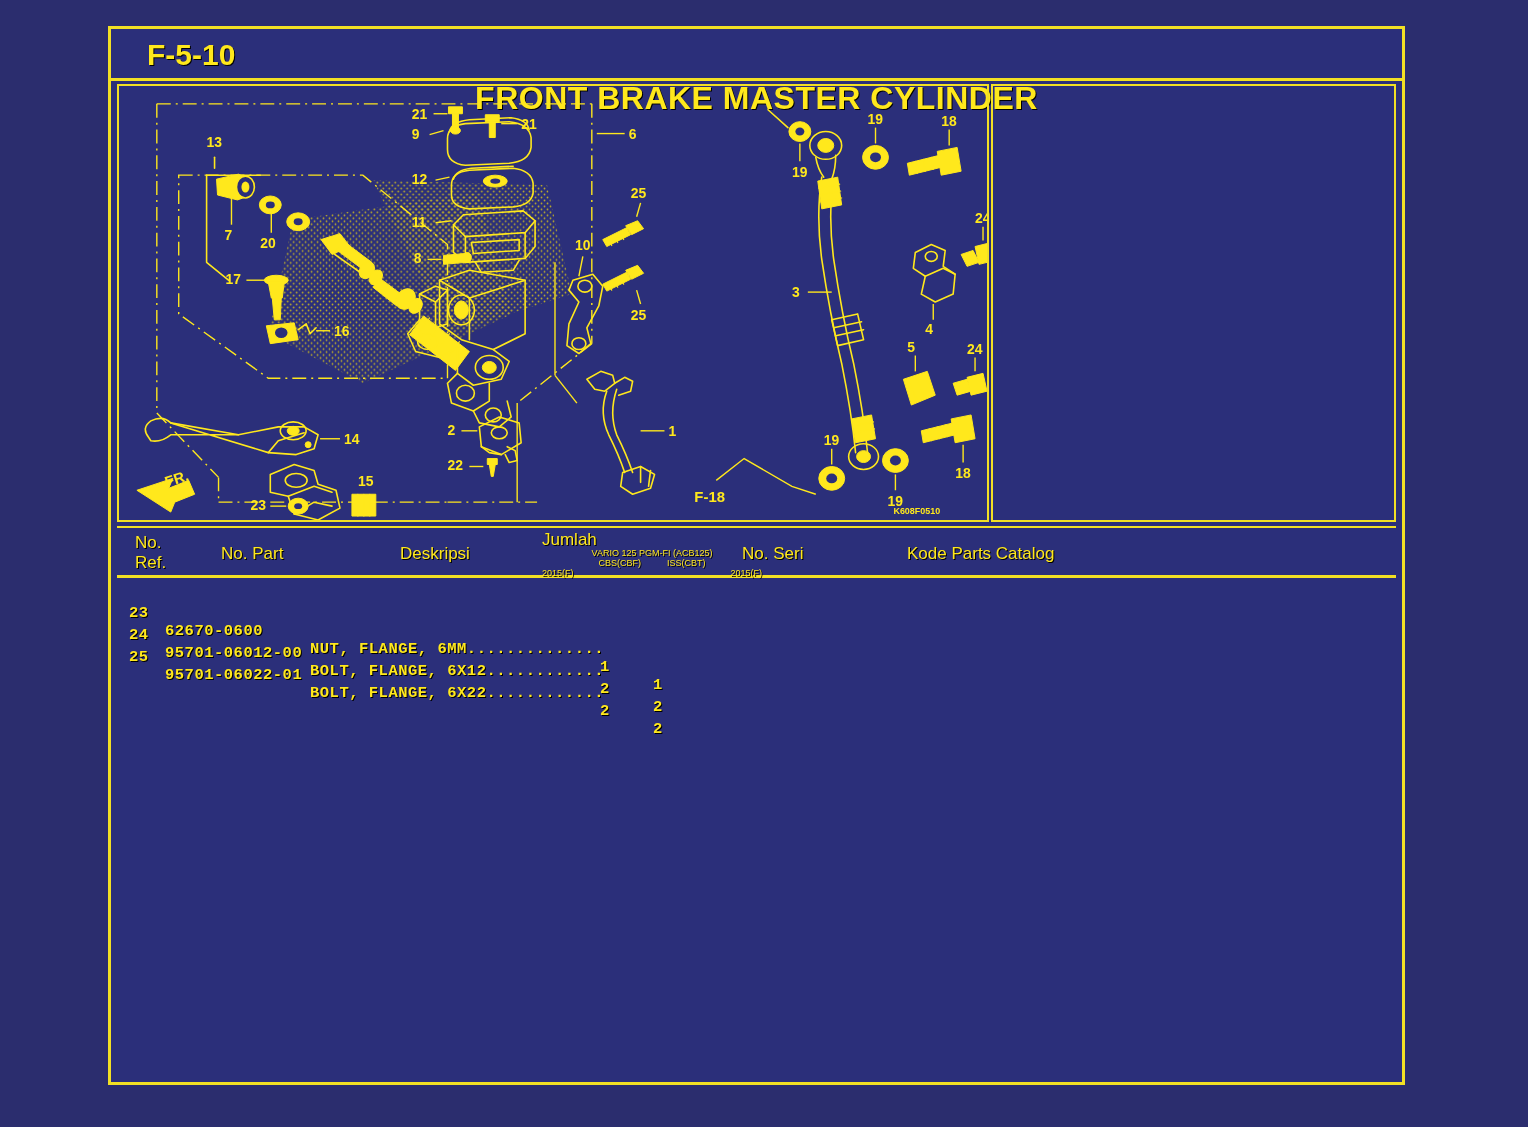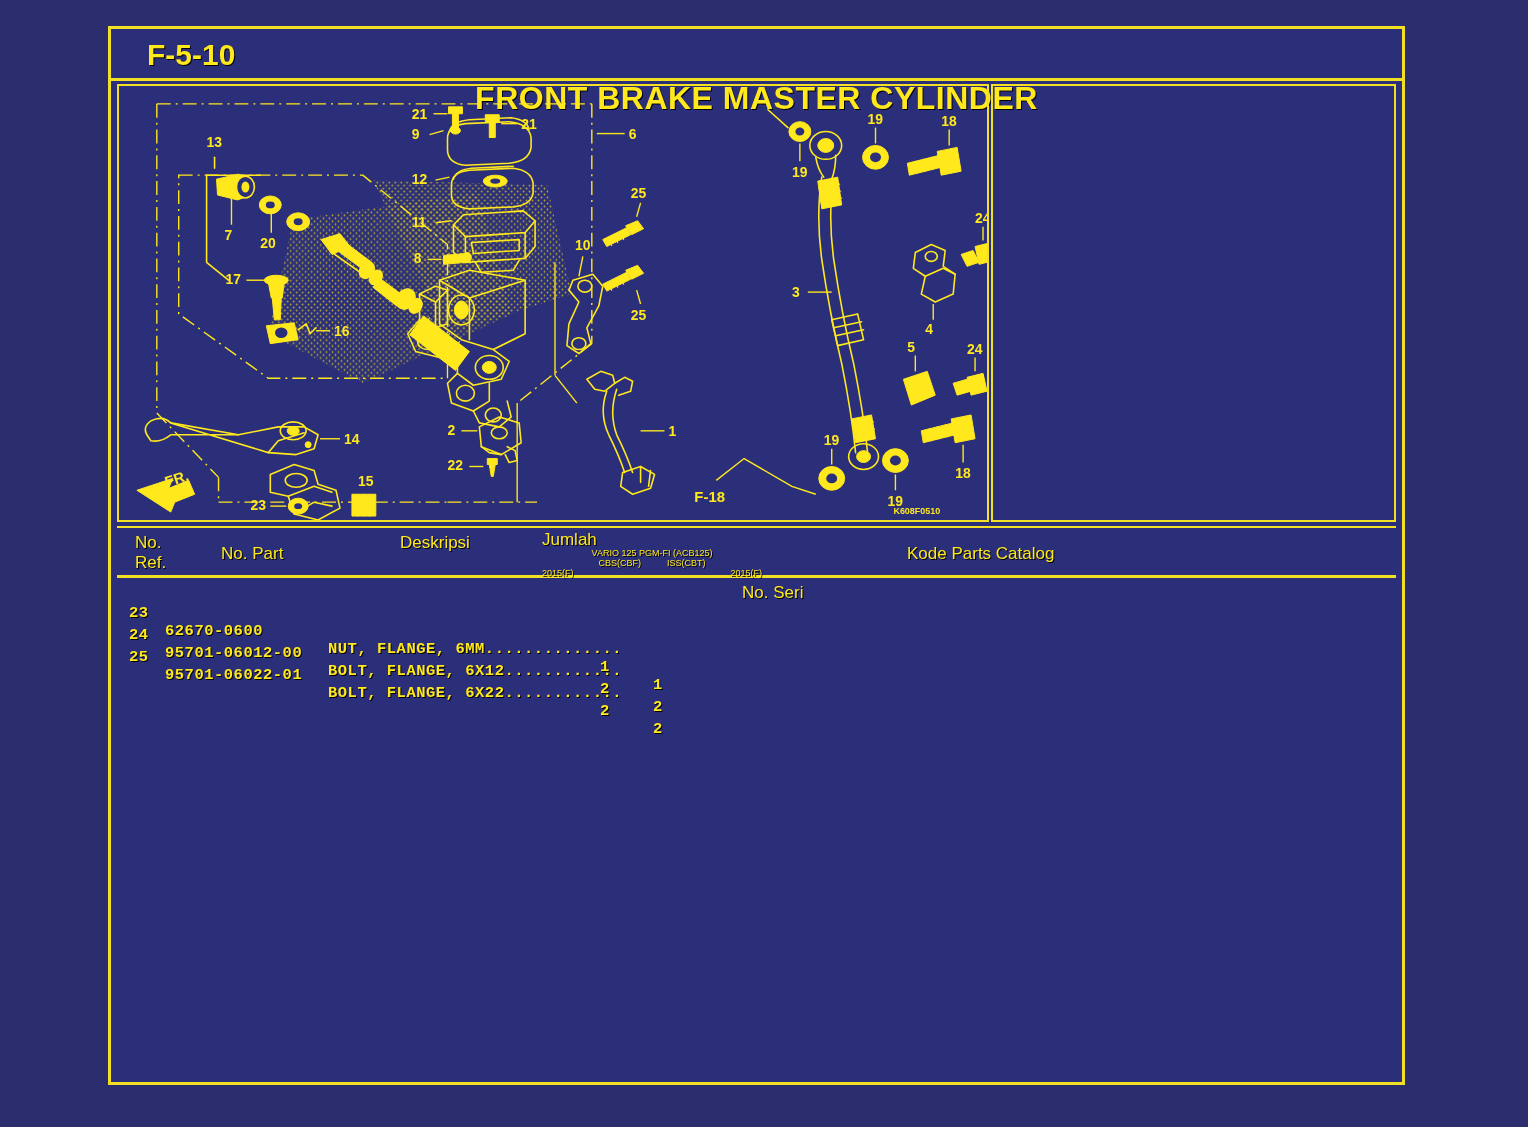--- a/index.html
+++ b/index.html
@@ -55,23 +55,23 @@
   
   .tbl-head{
     position:absolute;left:6px;top:497px;width:1279px;height:52px;
     border-top:2px solid #f2e024;
     border-bottom:3px solid #f2e024;
     box-sizing:border-box;
   }
   .th{position:absolute;color:#ffe81c;font-size:17px;text-shadow:1px 1px 0 #000;}
   .th.no-ref{left:18px;top:5px;line-height:20px;}
   .th.no-part{left:104px;top:16px;}
-  .th.desk{left:283px;top:5px;}
+  .th.desk{left:283px;top:16px;}
   .th.jumlah{left:425px;top:2px;width:220px;text-align:left;}
-  .th.noseri{left:625px;top:16px;margin-top:39px;}
+  .th.noseri{left:625px;top:16px;}
   .th.kode{left:790px;top:16px;}
   .jumlah-sub{
     position:absolute;left:425px;top:20px;width:220px;
     color:#ffe81c;font-size:9px;line-height:10px;text-align:center;
     text-shadow:1px 1px 0 #000;
   }
   .jumlah-sub .r2{display:flex;justify-content:center;gap:26px;}
   .jumlah-sub .r3{display:flex;justify-content:space-between;gap:34px;}
 
   
@@ -80,21 +80,21 @@
   }
   .prow{
     position:absolute;left:0;height:20px;white-space:pre;
     font-family:"Liberation Mono","DejaVu Sans Mono",monospace;
     font-size:15.5px;font-weight:bold;color:#ffe81c;
     text-shadow:1px 1px 0 #000;
     letter-spacing:.5px;
   }
   .c-ref{position:absolute;left:12px;}
   .c-part{position:absolute;left:48px;}
-  .c-desc{position:absolute;left:193px;margin-left:18px;}
+  .c-desc{position:absolute;left:193px;}
   .c-q1{position:absolute;left:483px;}
   .c-q2{position:absolute;left:536px;}
 
   
   .ln{fill:none;stroke:#ffe81c;stroke-width:1.6;stroke-linecap:round;stroke-linejoin:round;}
   .ln-thin{fill:none;stroke:#ffe81c;stroke-width:1.2;stroke-linecap:round;stroke-linejoin:round;}
   .fill-y{fill:#ffe81c;stroke:#ffe81c;stroke-width:1;}
   .lead{fill:none;stroke:#ffe81c;stroke-width:1.4;}
   .dash{fill:none;stroke:#ffe81c;stroke-width:1.4;stroke-dasharray:14 5 2 5;}
   .cnum{fill:#ffe81c;font-family:"Liberation Sans",sans-serif;font-size:14px;font-weight:bold;}

